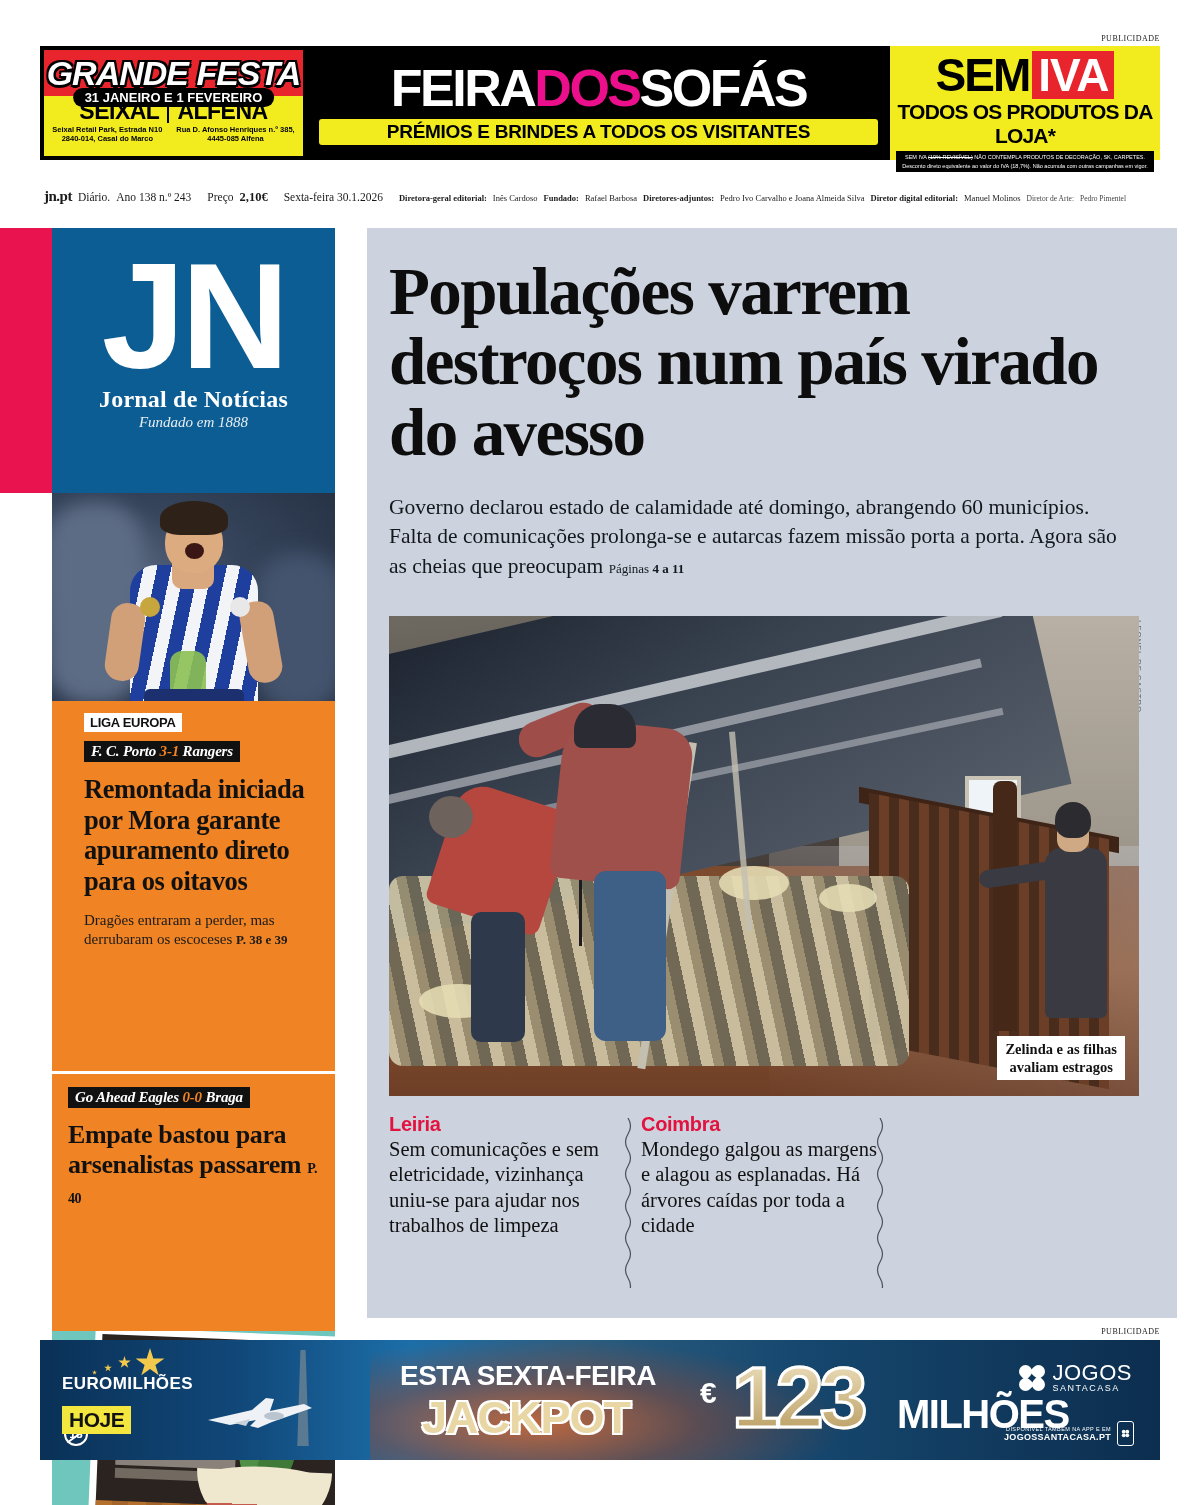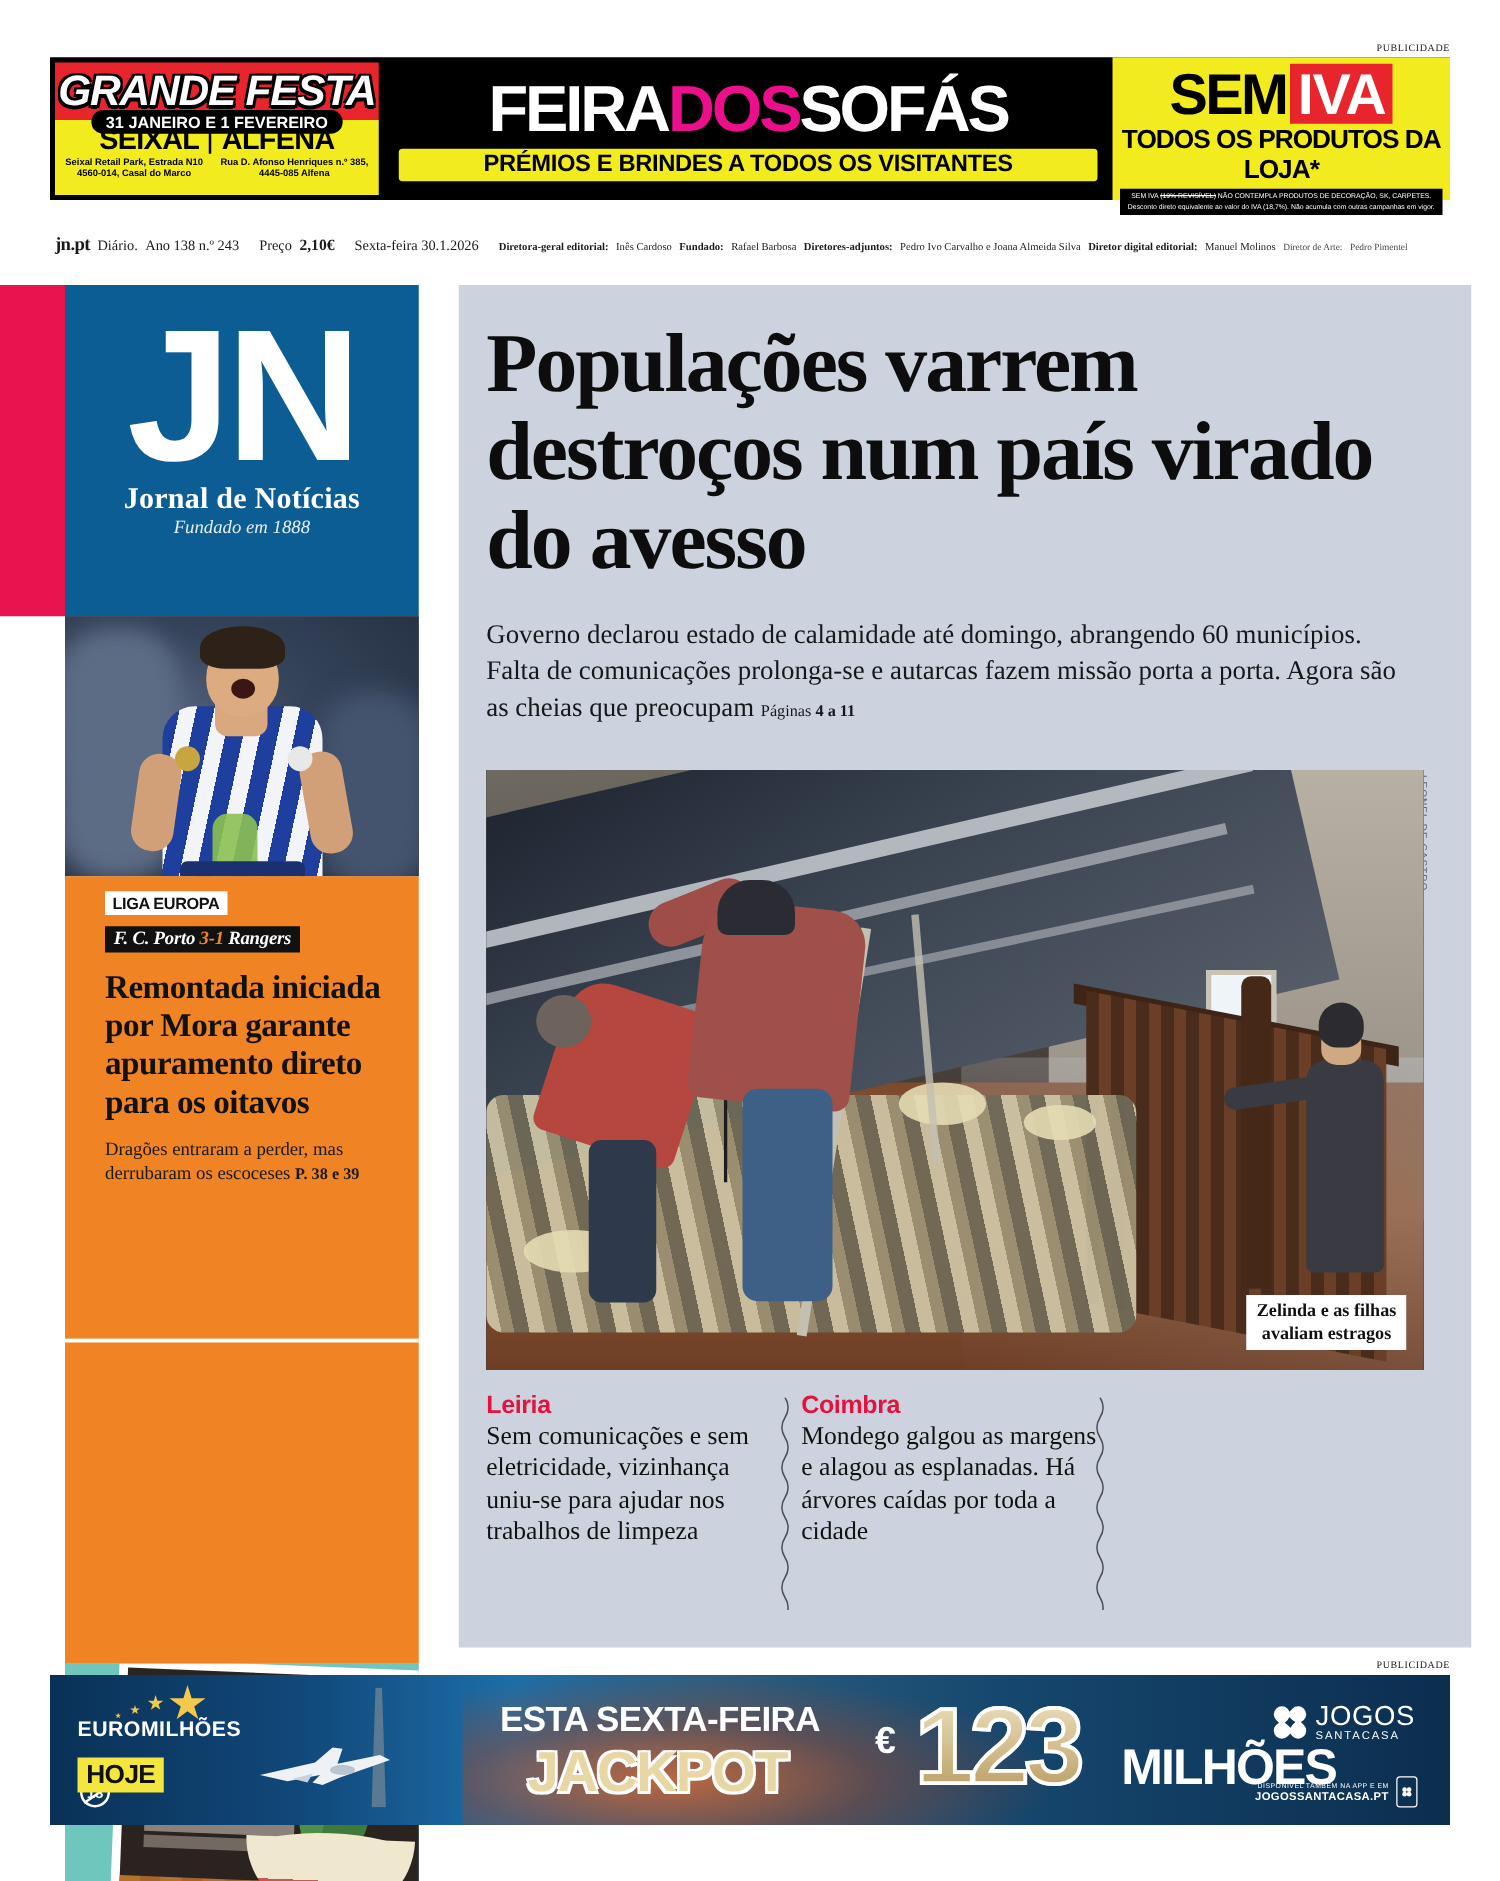--- a/index.html
+++ b/index.html
@@ -293,21 +293,21 @@
       </div>
       <div class="ad-yellow">
         <div class="ad-cities">
           <b>SEIXAL</b>
           <span class="ad-divider"></span>
           <b>ALFENA</b>
         </div>
         <div class="ad-addr">
           <div>
             <div>Seixal Retail Park, Estrada N10</div>
-            <div>4560-014, Casal do Marco</div>
+            <div>2840-014, Casal do Marco</div>
           </div>
           <div>
             <div>Rua D. Afonso Henriques n.º 385,</div>
             <div>4445-085 Alfena</div>
           </div>
         </div>
       </div>
     </div>
 
     <div class="ad-center">
@@ -382,20 +382,24 @@
     <div style="padding:12px 16px 0 32px;">
       <div class="tag-white">LIGA EUROPA</div>
       <div class="tag-black"><span>F. C. Porto</span> <span class="score">3-1</span> <span>Rangers</span></div>
       <div class="sp-head">Remontada iniciada por Mora garante apuramento direto para os oitavos</div>
       <div class="sp-sub"><span>Dragões entraram a perder, mas derrubaram os escoceses</span> <b>P. 38 e 39</b></div>
     </div>
   </div>
 
   <div class="sports-orange2">
     <div class="sp-rule"></div>
+    <div style="padding:14px 16px 0 16px;">
+      <div class="tag-black" style="margin-top:2px;"><span>Go Ahead Eagles</span> <span class="score">0-0</span> <span>Braga</span></div>
+      <div class="sp-head" style="font-size:26px;"><span>Empate bastou para arsenalistas passarem</span> <b style="font-size:14px;">P. 40</b></div>
+    </div>
   </div>
 
   <div class="evasoes-box">
     <div class="ev-cover">
       <div class="ev-wood"></div>
       <div class="ev-title">EVASÕES</div>
       <div class="ev-kicker">
         <div>INVERNO</div>
         <div>LÍQUIDO</div>
       </div>

